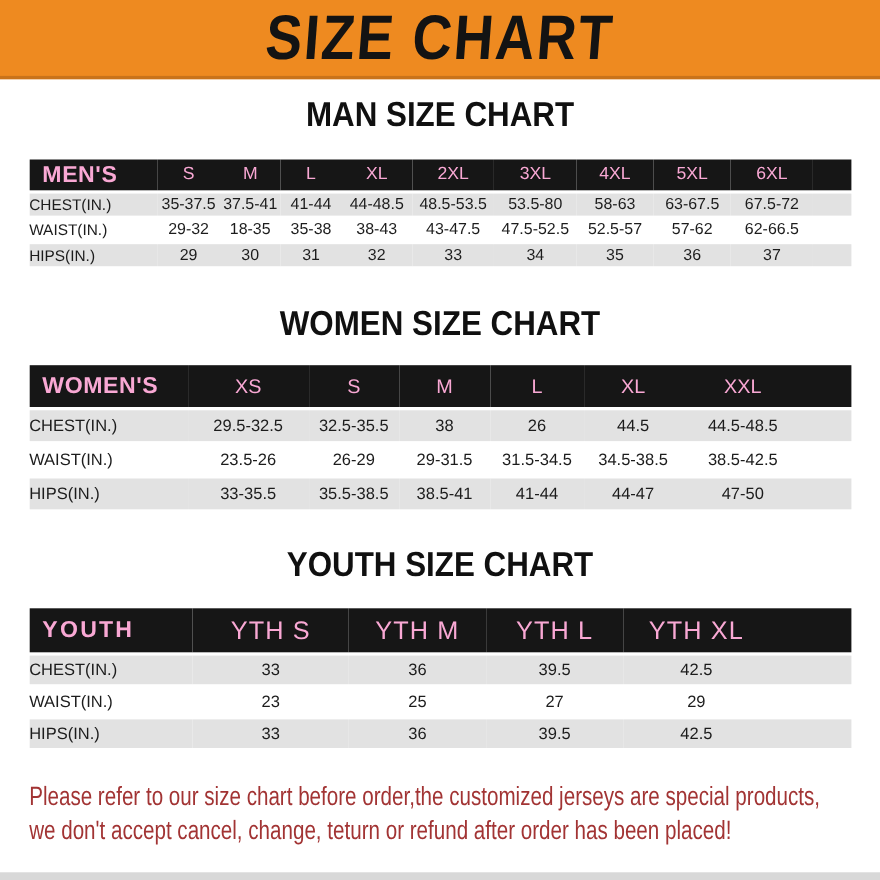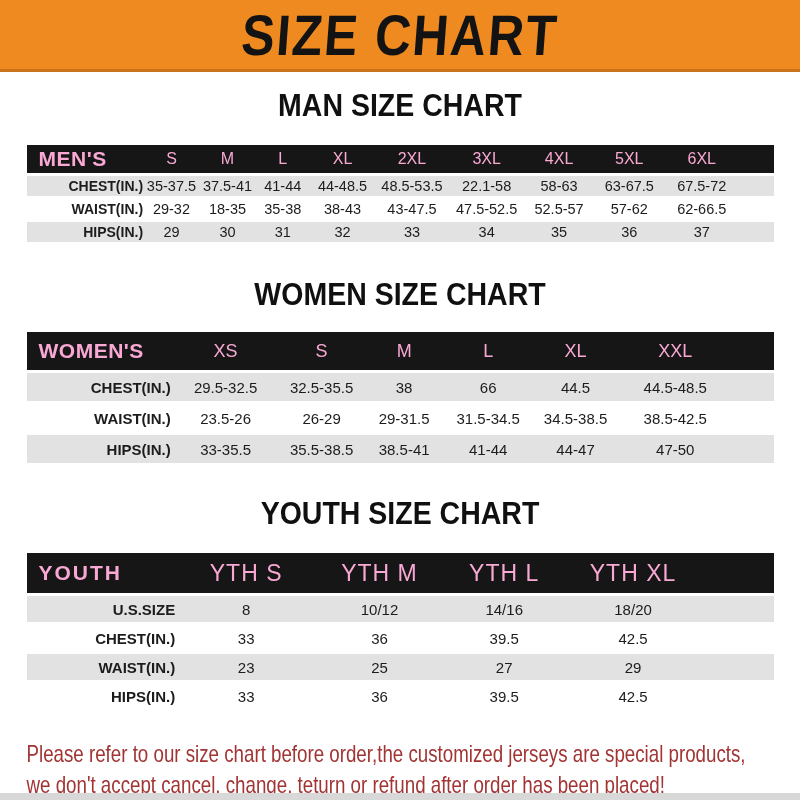--- a/index.html
+++ b/index.html
@@ -25,21 +25,21 @@
   .table-men   thead tr{height:28px;}  .table-men   thead th{font-size:16px;}
   .table-women thead tr{height:38px;}  .table-women thead th{font-size:18px;}
   .table-youth thead tr{height:40px;}  .table-youth thead th{font-size:23px;letter-spacing:1px;}
   .size-table thead th.corner{font-weight:bold;font-size:21px;text-align:left;padding-left:12px;letter-spacing:.5px;}
   .table-youth thead th.corner{letter-spacing:2px;}
 
   .size-table tbody tr{height:20px;background:#fff;}
   .table-women tbody tr{height:28px;}
   .table-youth tbody tr{height:26px;}
   .size-table tbody tr:nth-child(odd){background:var(--row-alt,#e2e2e2);}
-  .size-table tbody th{font-weight:bold;font-size:14px;color:#1c1c1c;text-align:right;padding:0;}
+  .size-table tbody th{font-weight:normal;font-size:14px;color:#1c1c1c;text-align:left;padding:0;}
   .size-table tbody td{text-align:center;font-size:14.5px;color:#1c1c1c;padding:0;}
   .table-women tbody th,.table-youth tbody th{font-size:15px;}
   .table-women tbody td,.table-youth tbody td{font-size:15px;}
 
   
   .table-men tr>*:nth-child(1){width:14%}   .table-men tr>*:nth-child(2){width:7.6%}
   .table-men tr>*:nth-child(3){width:7.4%}  .table-men tr>*:nth-child(4){width:7.4%}
   .table-men tr>*:nth-child(5){width:8.6%}  .table-men tr>*:nth-child(6){width:10%}
   .table-men tr>*:nth-child(7){width:10%}   .table-men tr>*:nth-child(8){width:9.4%}
   .table-men tr>*:nth-child(9){width:9.4%}  .table-men tr>*:nth-child(10){width:10%}
@@ -85,21 +85,21 @@
           </tr>
         </thead>
         <tbody>
           <tr>
             <th>CHEST(IN.)</th>
             <td>35-37.5</td>
             <td>37.5-41</td>
             <td>41-44</td>
             <td>44-48.5</td>
             <td>48.5-53.5</td>
-            <td>22.1-58</td>
+            <td>53.5-80</td>
             <td>58-63</td>
             <td>63-67.5</td>
             <td>67.5-72</td>
             <td></td>
           </tr>
           <tr>
             <th>WAIST(IN.)</th>
             <td>29-32</td>
             <td>18-35</td>
             <td>35-38</td>
@@ -142,21 +142,21 @@
             <th>XXL</th>
             <th></th>
           </tr>
         </thead>
         <tbody>
           <tr>
             <th>CHEST(IN.)</th>
             <td>29.5-32.5</td>
             <td>32.5-35.5</td>
             <td>38</td>
-            <td>66</td>
+            <td>26</td>
             <td>44.5</td>
             <td>44.5-48.5</td>
             <td></td>
           </tr>
           <tr>
             <th>WAIST(IN.)</th>
             <td>23.5-26</td>
             <td>26-29</td>
             <td>29-31.5</td>
             <td>31.5-34.5</td>
@@ -186,28 +186,20 @@
             <th class="corner">YOUTH</th>
             <th>YTH S</th>
             <th>YTH M</th>
             <th>YTH L</th>
             <th>YTH XL</th>
             <th></th>
           </tr>
         </thead>
         <tbody>
           <tr>
-            <th>U.S.SIZE</th>
-            <td>8</td>
-            <td>10/12</td>
-            <td>14/16</td>
-            <td>18/20</td>
-            <td></td>
-          </tr>
-          <tr>
             <th>CHEST(IN.)</th>
             <td>33</td>
             <td>36</td>
             <td>39.5</td>
             <td>42.5</td>
             <td></td>
           </tr>
           <tr>
             <th>WAIST(IN.)</th>
             <td>23</td>

